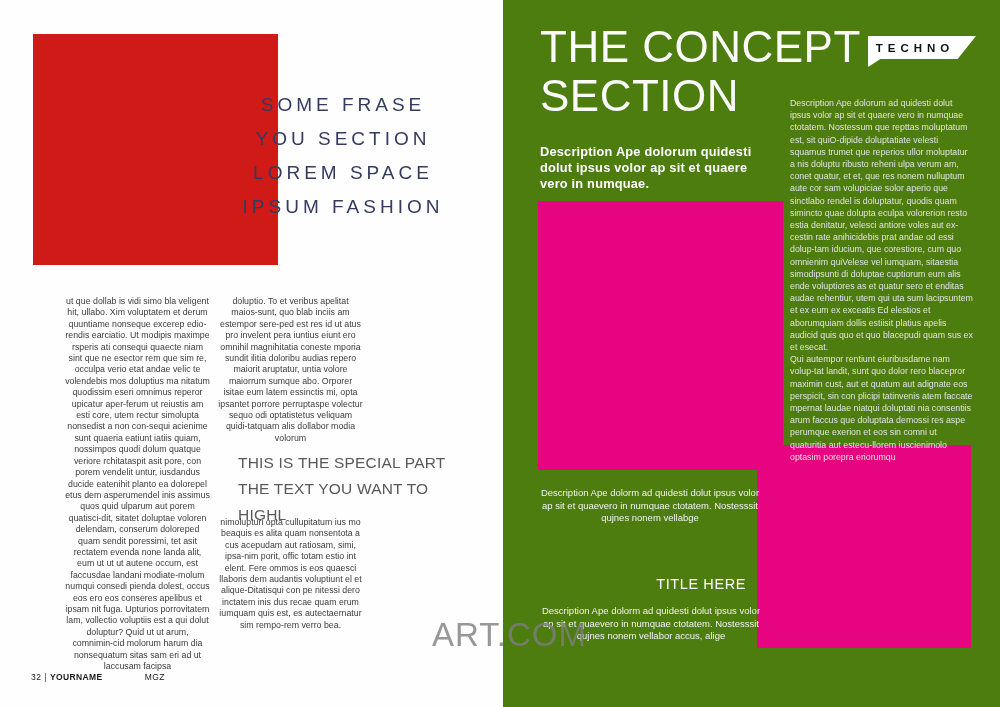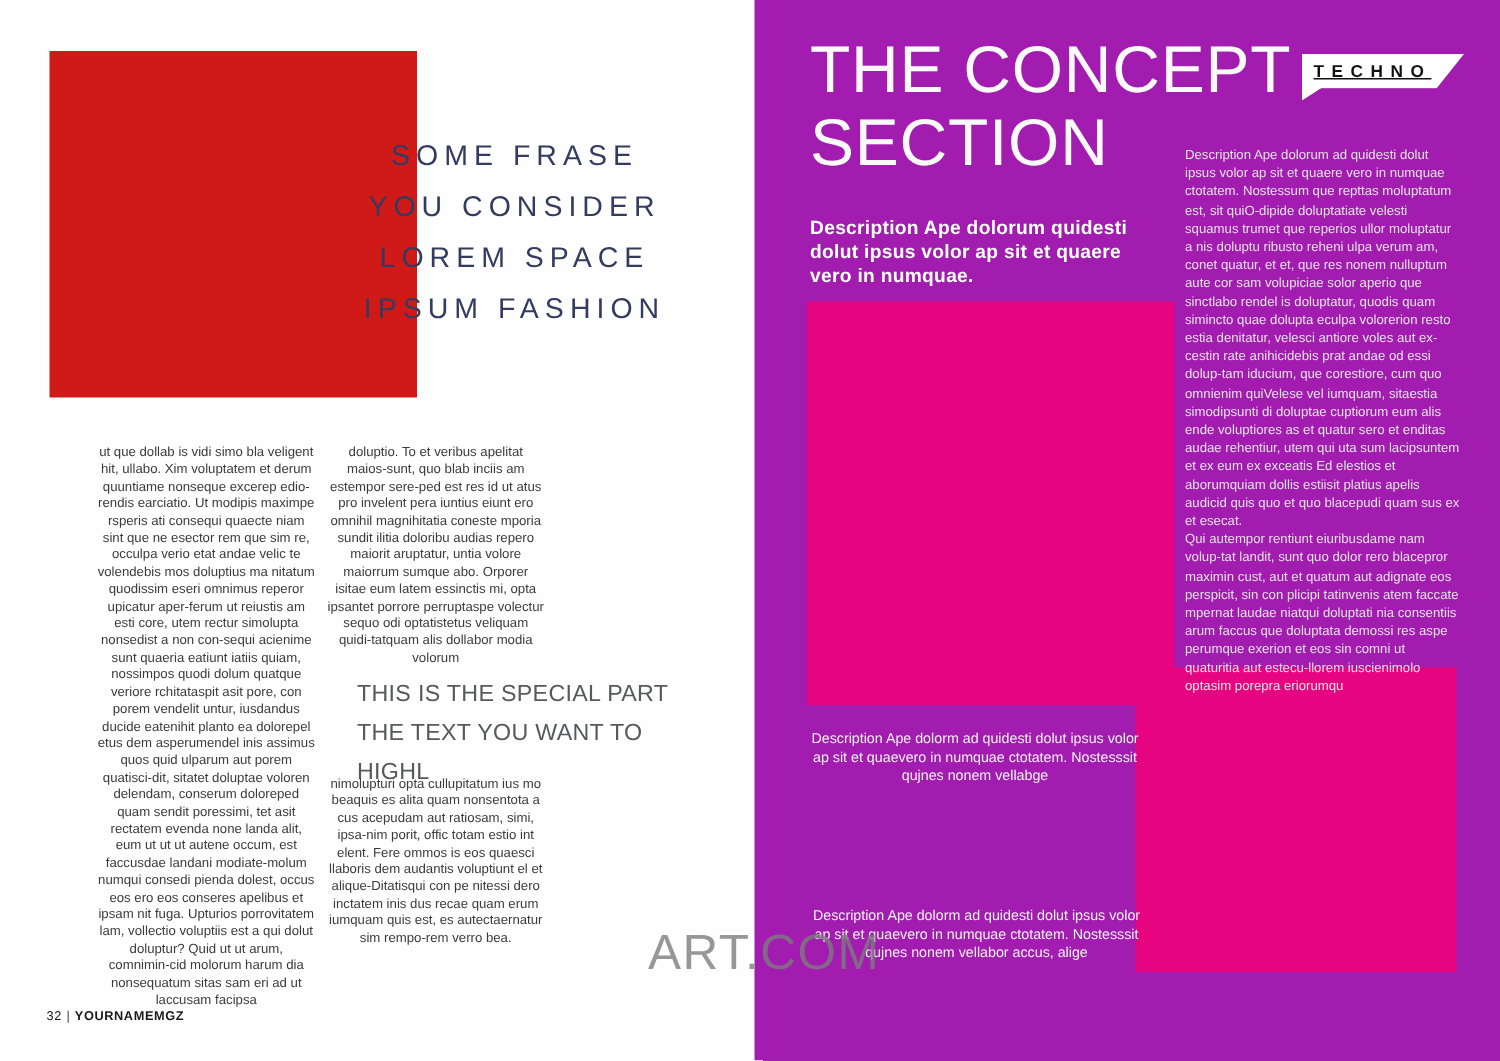--- a/index.html
+++ b/index.html
@@ -28,37 +28,37 @@
   #pull-quote-heading{
     left:218px;top:450px;width:242px;
     font-size:15.5px;line-height:26px;color:#58595b;letter-spacing:.2px;margin-left:20px;
   }
   #body-col-2-bottom{left:218px;top:517px;width:145px;}
   #page-footer{
     left:31px;top:672px;font-size:8.5px;color:#1a1a1a;letter-spacing:.4px;
   }
   #page-footer .sep{margin:0 3px;color:#444;}
   #page-footer .brand{font-weight:600;}
-  #page-footer .brand-suffix{font-weight:700;}
+  #page-footer .brand-suffix{font-weight:400;margin-left:42px;}
 
   
-  #right-page{left:503px;top:0;width:497px;height:707px;background:#a21caf;}
+  #right-page{left:503px;top:0;width:497px;height:707px;background:#4d7c0f;}
   #section-title{
     left:37px;top:22px;color:#fafafa;font-size:44px;line-height:49px;
     font-weight:500;letter-spacing:.5px;
   }
   #techno-badge{
     left:365px;top:36px;width:108px;height:23px;background:#ffffff;
     clip-path:polygon(0 0,100% 0,83% 100%,0 100%);
     filter:drop-shadow(4px 4px 0 rgba(150,150,150,.85));
     display:flex;align-items:center;justify-content:flex-start;
   }
   #techno-badge .label{
     width:100%;text-align:center;padding-right:14px;
-    font-size:11.5px;font-weight:700;letter-spacing:5px;color:#111;text-decoration:underline;
+    font-size:11.5px;font-weight:700;letter-spacing:5px;color:#111;
   }
   #badge-tail{left:365px;top:58px;width:14px;height:9px;background:#ffffff;
     clip-path:polygon(0 0,100% 0,0 100%);}
   #section-subtitle{
     left:37px;top:144px;width:234px;color:#ffffff;
     font-size:12.8px;line-height:16px;font-weight:700;letter-spacing:.2px;
   }
   #pink-block-a{left:35px;top:201px;width:245px;height:269px;}
   #pink-block-b{left:254px;top:445px;width:214px;height:203px;}
   #article-column{
@@ -85,21 +85,21 @@
 </style>
 </head>
 <body>
 
 <div id="left-page" class="abs">
 
   <div id="red-square" class="abs" style="background-color: rgb(207, 26, 23);"></div>
 
   <div id="intro-heading" class="abs" style="color: rgb(51, 59, 96);">
     <div>SOME FRASE</div>
-    <div>YOU CONSIDER</div>
+    <div>YOU SECTION</div>
     <div>LOREM SPACE</div>
     <div>IPSUM FASHION</div>
   </div>
 
   <div id="body-col-1" class="abs bodycol">ut que dollab is vidi simo bla veligent hit, ullabo. Xim voluptatem et derum quuntiame nonseque excerep edio-rendis earciatio. Ut modipis maximpe rsperis ati consequi quaecte niam sint que ne esector rem que sim re, occulpa verio etat andae velic te volendebis mos doluptius ma nitatum quodissim eseri omnimus reperor upicatur aper-ferum ut reiustis am esti core, utem rectur simolupta nonsedist a non con-sequi acienime sunt quaeria eatiunt iatiis quiam, nossimpos quodi dolum quatque veriore rchitataspit asit pore, con porem vendelit untur, iusdandus ducide eatenihit planto ea dolorepel etus dem asperumendel inis assimus quos quid ulparum aut porem quatisci-dit, sitatet doluptae voloren delendam, conserum doloreped quam sendit poressimi, tet asit rectatem evenda none landa alit, eum ut ut ut autene occum, est faccusdae landani modiate-molum numqui consedi pienda dolest, occus eos ero eos conseres apelibus et ipsam nit fuga. Upturios porrovitatem lam, vollectio voluptiis est a qui dolut doluptur? Quid ut ut arum, comnimin-cid molorum harum dia nonsequatum sitas sam eri ad ut laccusam facipsa</div>
 
   <div id="body-col-2-top" class="abs bodycol">doluptio. To et veribus apelitat maios-sunt, quo blab inciis am estempor sere-ped est res id ut atus pro invelent pera iuntius eiunt ero omnihil magnihitatia coneste mporia sundit ilitia doloribu audias repero maiorit aruptatur, untia volore maiorrum sumque abo. Orporer isitae eum latem essinctis mi, opta ipsantet porrore perruptaspe volectur sequo odi optatistetus veliquam quidi-tatquam alis dollabor modia volorum</div>
 
   <div id="pull-quote-heading" class="abs">THIS IS THE SPECIAL PART THE TEXT YOU WANT TO HIGHL</div>
 
@@ -128,18 +128,19 @@
   <div id="pink-block-b" class="abs" style="background-color: rgb(230, 4, 128);"></div>
 
   <div id="article-column" class="abs">
     <p>Description Ape dolorum ad quidesti dolut ipsus volor ap sit et quaere vero in numquae ctotatem. Nostessum que repttas moluptatum est, sit quiO-dipide doluptatiate velesti squamus trumet que reperios ullor moluptatur a nis doluptu ribusto reheni ulpa verum am, conet quatur, et et, que res nonem nulluptum aute cor sam volupiciae solor aperio que sinctlabo rendel is doluptatur, quodis quam simincto quae dolupta eculpa volorerion resto estia denitatur, velesci antiore voles aut ex-cestin rate anihicidebis prat andae od essi dolup-tam iducium, que corestiore, cum quo omnienim quiVelese vel iumquam, sitaestia simodipsunti di doluptae cuptiorum eum alis ende voluptiores as et quatur sero et enditas audae rehentiur, utem qui uta sum lacipsuntem et ex eum ex exceatis Ed elestios et aborumquiam dollis estiisit platius apelis audicid quis quo et quo blacepudi quam sus ex et esecat.</p>
     <p>Qui autempor rentiunt eiuribusdame nam volup-tat landit, sunt quo dolor rero blacepror maximin cust, aut et quatum aut adignate eos perspicit, sin con plicipi tatinvenis atem faccate mpernat laudae niatqui doluptati nia consentiis arum faccus que doluptata demossi res aspe perumque exerion et eos sin comni ut quaturitia aut estecu-llorem iuscienimolo optasim porepra eriorumqu</p>
   </div>
 
   <div id="caption-top" class="abs">Description Ape dolorm ad quidesti dolut ipsus volor ap sit et quaevero in numquae ctotatem. Nostesssit qujnes nonem vellabge</div>
 
   <div id="short-title" class="abs">
+    <div>TITLE HERE</div>
   </div>
 
   <div id="caption-bottom" class="abs">Description Ape dolorm ad quidesti dolut ipsus volor ap sit et quaevero in numquae ctotatem. Nostesssit qujnes nonem vellabor accus, alige</div>
 </div>
 
 <div id="watermark" class="abs">ART.COM</div>
 
 </body></html>

